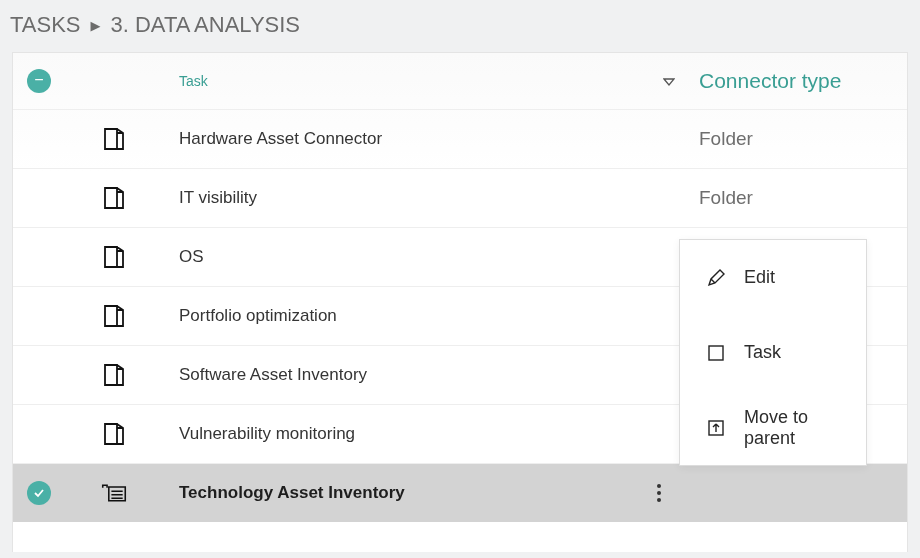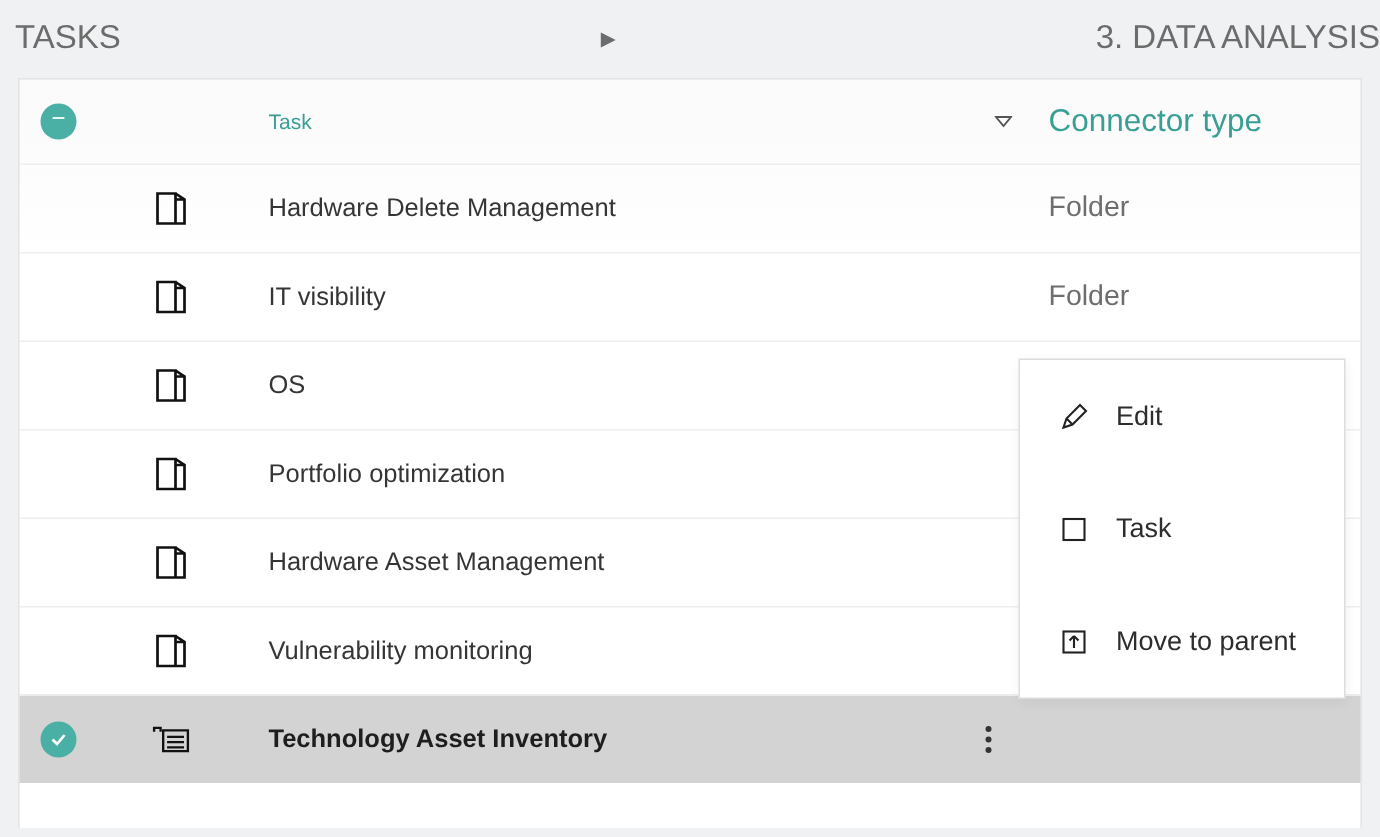--- a/index.html
+++ b/index.html
@@ -16,21 +16,20 @@
       position: relative;
     }
     .breadcrumb {
       display: flex;
       align-items: center;
       padding: 12px 0 14px 10px;
       font-size: 22px;
       font-weight: 300;
       color: #6c6c6c;
       font-stretch: condensed;
-      justify-content: space-between;
     }
     .breadcrumb .sep {
       margin: 0 10px;
       font-size: 13px;
       color: #6c6c6c;
     }
     .panel {
       background: linear-gradient(to bottom, #fafafa 0px, #ffffff 120px);
       margin: 0 12px;
       border: 1px solid #e4e4e4;
@@ -157,21 +156,21 @@
       width: 4px;
       height: 4px;
       background: #333;
       border-radius: 50%;
       display: block;
     }
     .context-menu {
       position: absolute;
       left: 679px;
       top: 239px;
-      width: 218px;
+      width: 188px;
       background: #fff;
       border: 1px solid #dcdcdc;
       box-shadow: 0 2px 8px rgba(0,0,0,0.06);
     }
     .menu-item {
       display: flex;
       align-items: center;
       height: 75px;
       padding: 0 26px;
       cursor: pointer;
@@ -214,21 +213,21 @@
   </div>
 
   <div id="rows-container">
       <div class="row">
         <div class="select-cell"></div>
         <div class="icon-cell">
           <svg viewBox="0 0 26 26">
             <path d="M4 3 L16 3 L16 23 L4 23 Z M16 3 L22 7 L22 23 L16 23 M16 7 L22 7" fill="none" stroke="#111" stroke-width="1.8"></path>
           </svg>
         </div>
-        <span class="task-name">Hardware Delete Management</span>
+        <span class="task-name">Hardware Asset Connector</span>
         <span class="connector-type">Folder</span>
       </div>
       <div class="row">
         <div class="select-cell"></div>
         <div class="icon-cell">
           <svg viewBox="0 0 26 26">
             <path d="M4 3 L16 3 L16 23 L4 23 Z M16 3 L22 7 L22 23 L16 23 M16 7 L22 7" fill="none" stroke="#111" stroke-width="1.8"></path>
           </svg>
         </div>
         <span class="task-name">IT visibility</span>
@@ -252,21 +251,21 @@
         </div>
         <span class="task-name">Portfolio optimization</span>
       </div>
       <div class="row">
         <div class="select-cell"></div>
         <div class="icon-cell">
           <svg viewBox="0 0 26 26">
             <path d="M4 3 L16 3 L16 23 L4 23 Z M16 3 L22 7 L22 23 L16 23 M16 7 L22 7" fill="none" stroke="#111" stroke-width="1.8"></path>
           </svg>
         </div>
-        <span class="task-name">Hardware Asset Management</span>
+        <span class="task-name">Software Asset Inventory</span>
       </div>
       <div class="row">
         <div class="select-cell"></div>
         <div class="icon-cell">
           <svg viewBox="0 0 26 26">
             <path d="M4 3 L16 3 L16 23 L4 23 Z M16 3 L22 7 L22 23 L16 23 M16 7 L22 7" fill="none" stroke="#111" stroke-width="1.8"></path>
           </svg>
         </div>
         <span class="task-name">Vulnerability monitoring</span>
       </div>

